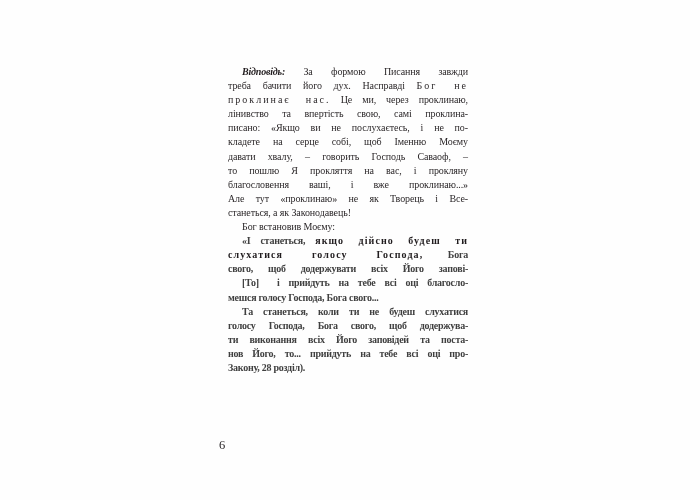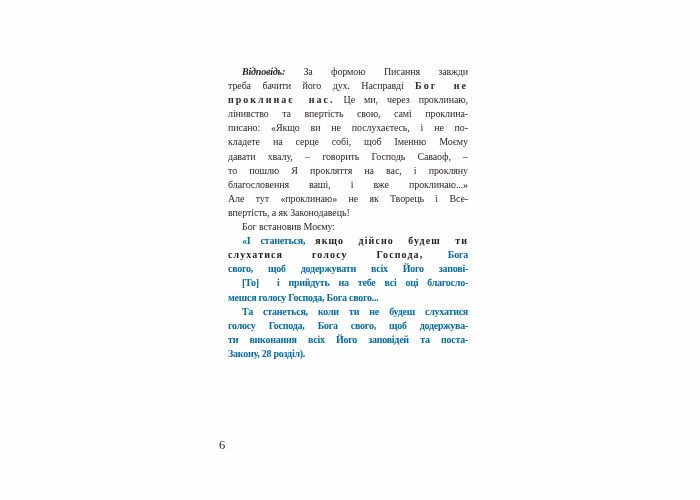--- a/index.html
+++ b/index.html
@@ -47,29 +47,29 @@
     letter-spacing: -0.1px;
     color: #2c282a;
   }
   .r-bi {
     font-weight: bold;
     font-style: italic;
     letter-spacing: -0.2px;
     color: #221d1f;
   }
   .r-sp {
-    font-weight: bold;
+    font-weight: normal;
     letter-spacing: 2px;
     word-spacing: 3px;
     color: #2c282a;
   }
   .r-bold {
     font-weight: bold;
     letter-spacing: -0.25px;
-    color: #0369a1;
+    color: #404040;
     margin-top: 12px;
   }
   .r-bsp {
     font-weight: bold;
     letter-spacing: 1.1px;
     word-spacing: 3px;
     color: #201c1e;
   }
   .page-number {
     position: absolute;
@@ -88,26 +88,27 @@
       <div class="line indent"><span class="r-bi">Відповідь:</span><span class="r-normal"> За формою Писання завжди</span></div>
       <div class="line"><span class="r-normal">треба бачити його дух. Насправді </span><span class="r-sp">Бог не</span></div>
       <div class="line"><span class="r-sp">проклинає нас.</span><span class="r-normal"> Це ми, через проклинаю,</span></div>
       <div class="line"><span class="r-normal">лінивство та впертість свою, самі проклина-</span></div>
       <div class="line"><span class="r-normal">писано: «Якщо ви не послухаєтесь, і не по-</span></div>
       <div class="line"><span class="r-normal">кладете на серце собі, щоб Іменню Моєму</span></div>
       <div class="line"><span class="r-normal">давати хвалу, – говорить Господь Саваоф, –</span></div>
       <div class="line"><span class="r-normal">то пошлю Я прокляття на вас, і прокляну</span></div>
       <div class="line"><span class="r-normal">благословення ваші, і вже проклинаю...»</span></div>
       <div class="line"><span class="r-normal">Але тут «проклинаю» не як Творець і Все-</span></div>
-      <div class="line last"><span class="r-normal">впертість, а як Законодавець!</span></div>
+      <div class="line last"><span class="r-normal">станеться, а як Законодавець!</span></div>
       <div class="line indent last"><span class="r-normal">Бог встановив Моєму:</span></div>
       <div class="line indent"><span class="r-bold">«І станеться, </span><span class="r-bsp">якщо дійсно будеш ти</span></div>
       <div class="line"><span class="r-bsp">слухатися голосу Господа,</span><span class="r-bold"> Бога</span></div>
       <div class="line"><span class="r-bold">свого, щоб додержувати всіх Його запові-</span></div>
       <div class="line indent"><span class="r-bold">[То]&nbsp; і прийдуть на тебе всі оці благосло-</span></div>
       <div class="line last"><span class="r-bold">мешся голосу Господа, Бога свого...</span></div>
       <div class="line indent"><span class="r-bold">Та станеться, коли ти не будеш слухатися</span></div>
       <div class="line"><span class="r-bold">голосу Господа, Бога свого, щоб додержува-</span></div>
       <div class="line"><span class="r-bold">ти виконання всіх Його заповідей та поста-</span></div>
+      <div class="line"><span class="r-bold">нов Його, то... прийдуть на тебе всі оці про-</span></div>
       <div class="line last"><span class="r-bold">Закону, 28 розділ).</span></div>
     </div>
   <div class="page-number">6</div>
 </div>
 
 </body></html>

